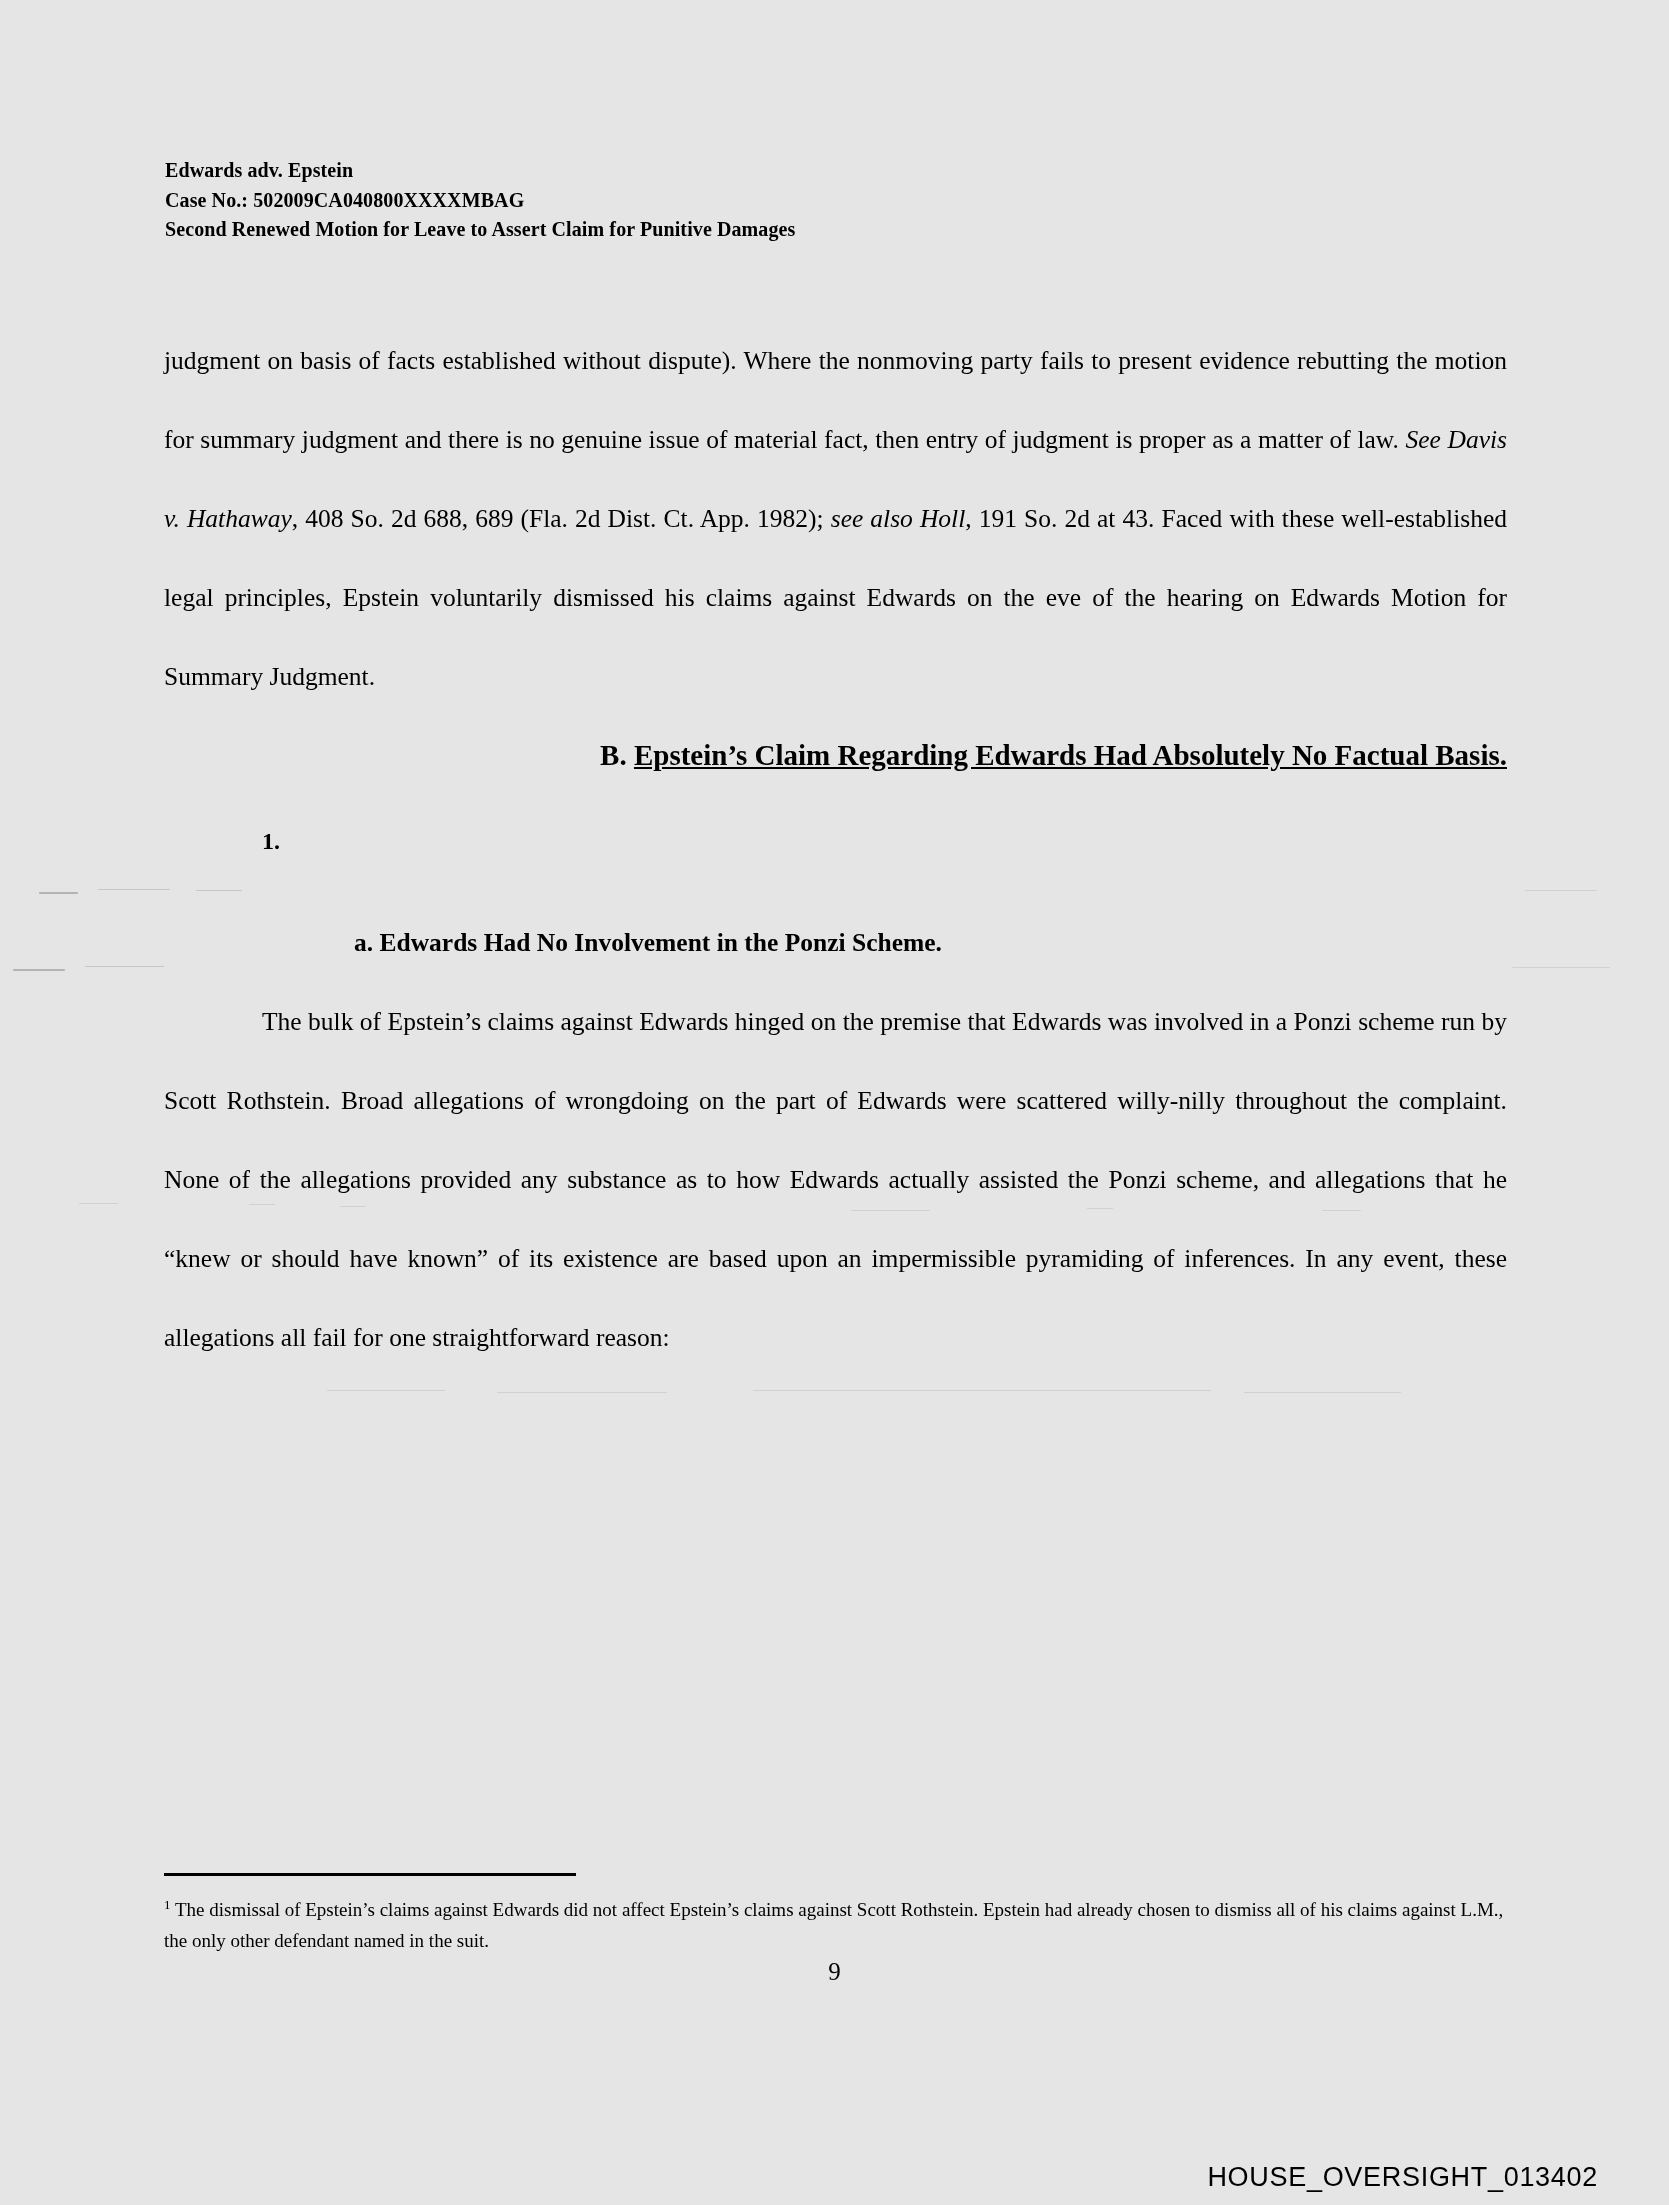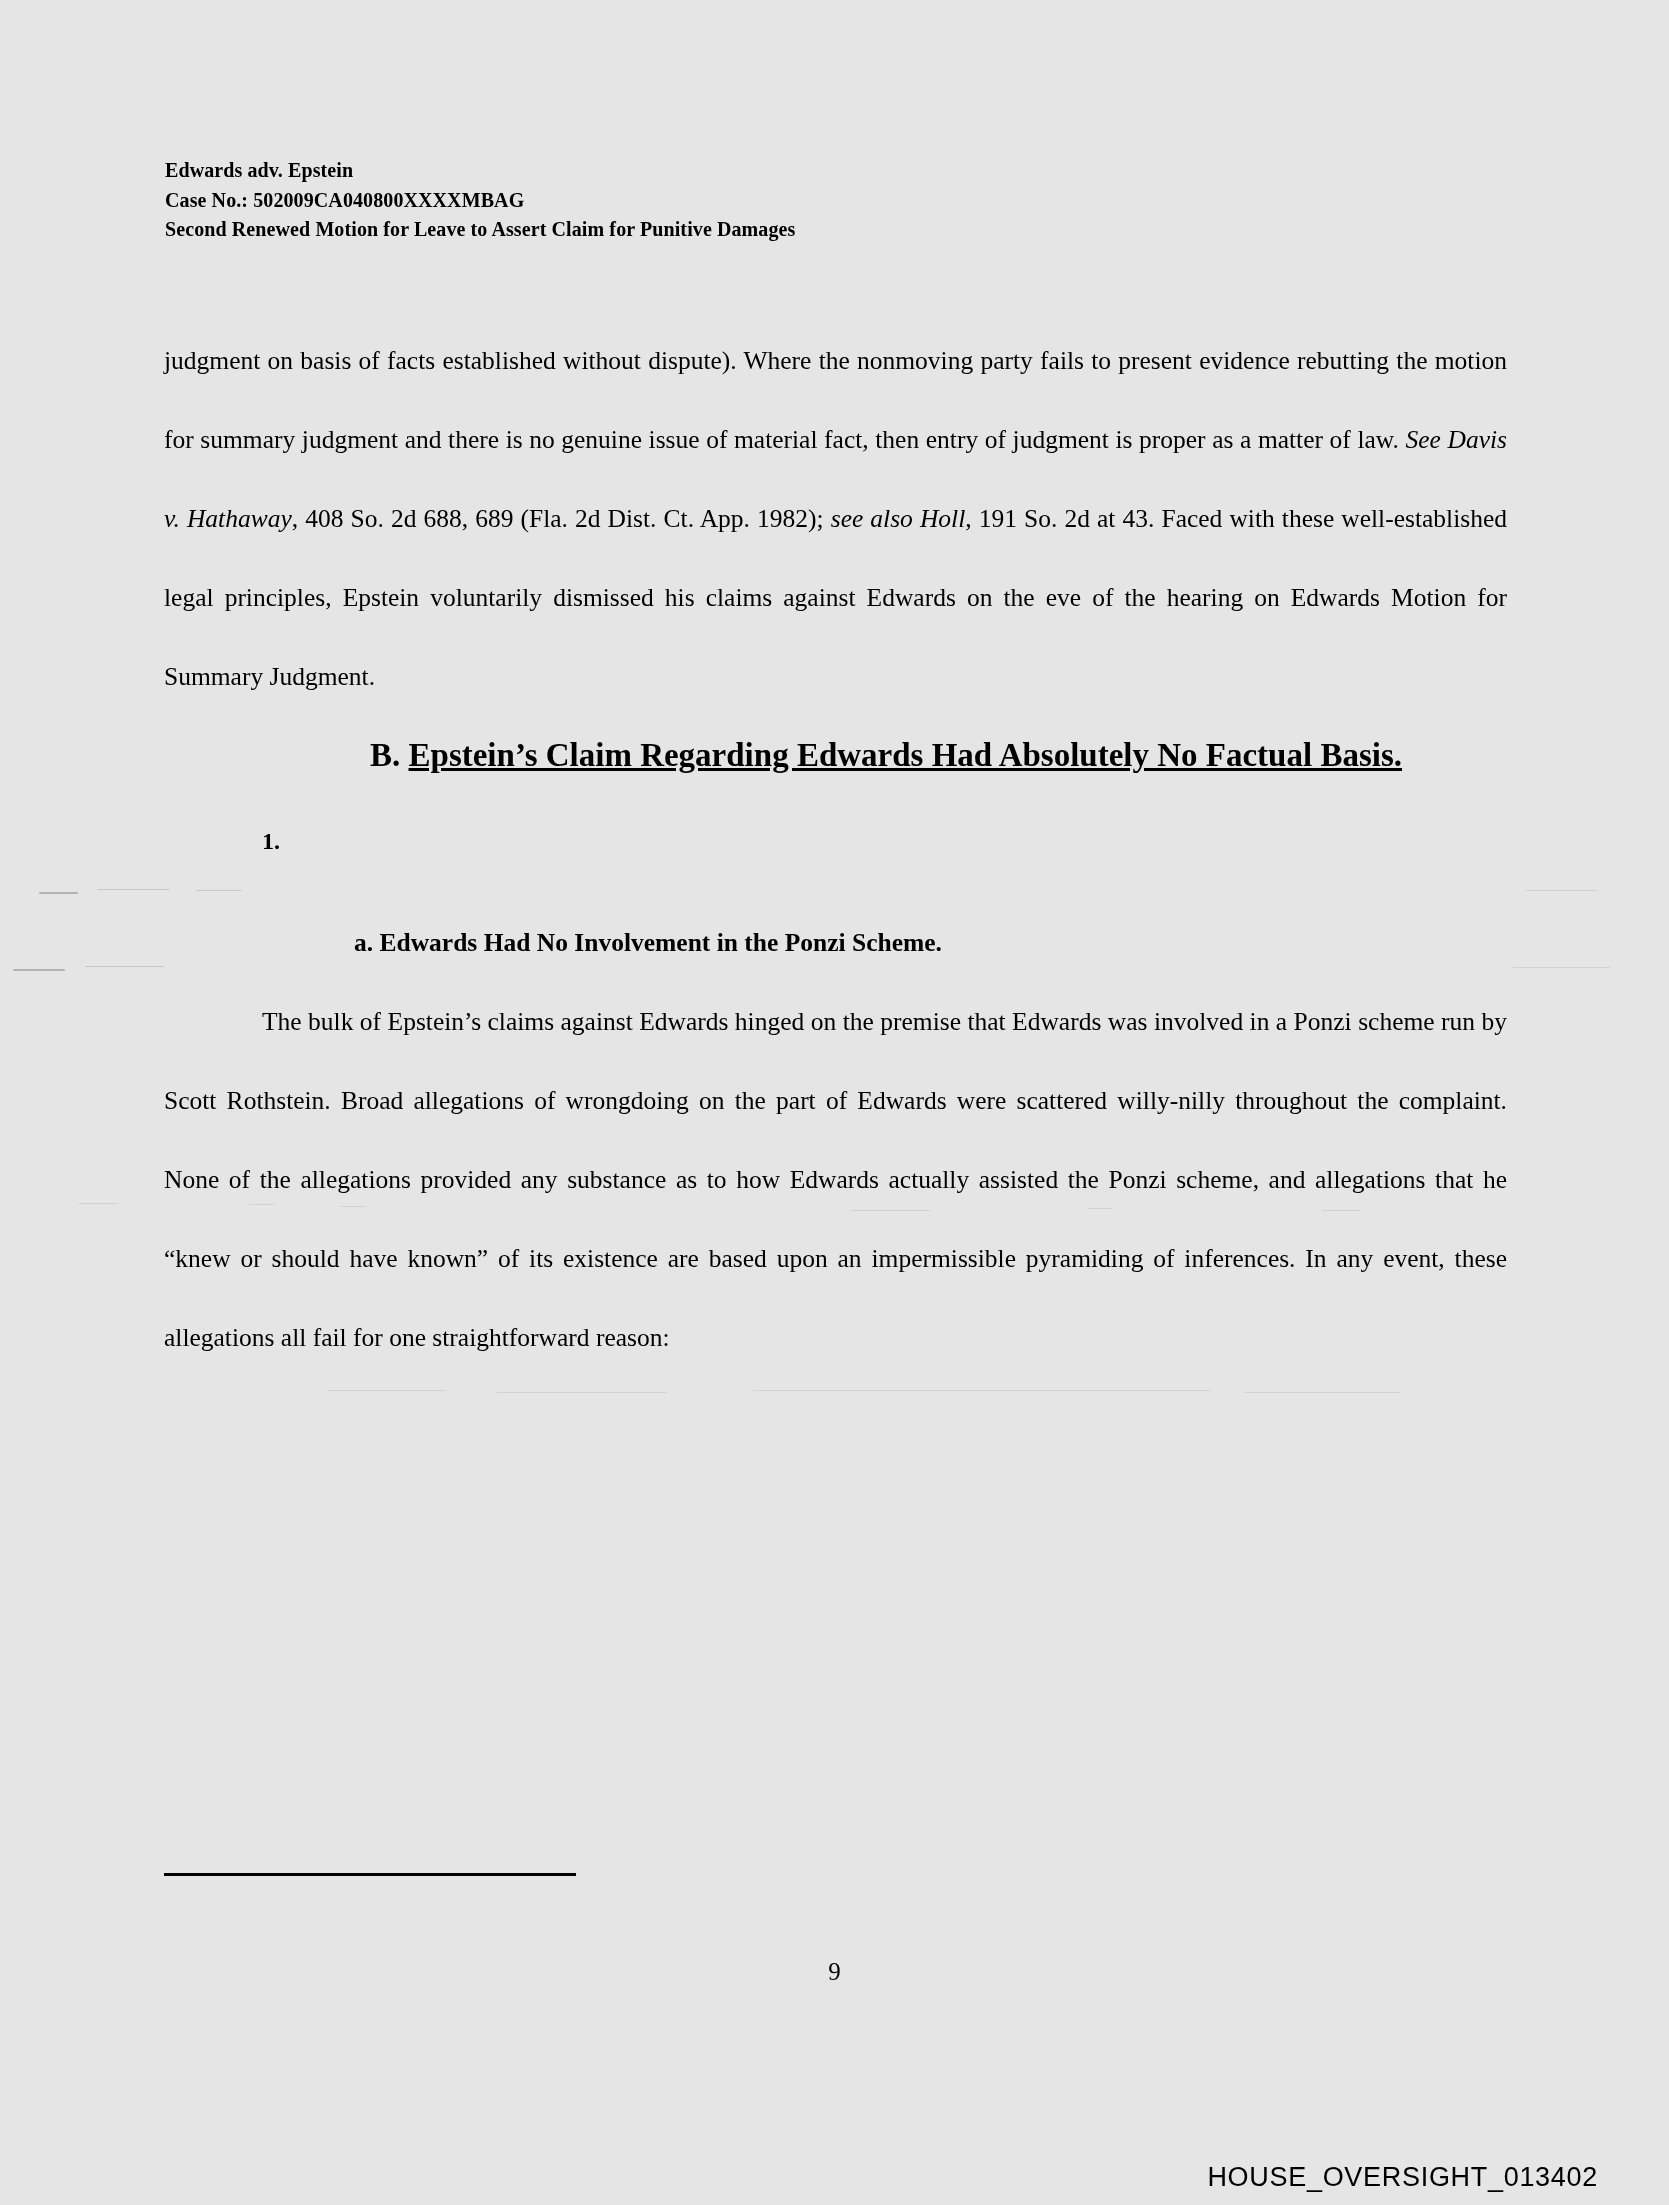--- a/index.html
+++ b/index.html
@@ -50,24 +50,24 @@
     text-indent: 0;
   }
   p.body.indent {
     text-indent: 98px;
   }
   .ital { font-style: italic; }
 
   
   .heading-b {
     margin: 0;
-    font-size: 33px;
+    font-size: 29px;
     font-weight: bold;
     line-height: 79px;
-    text-align: center;
+    text-align: right;
     padding-left: 101px;
   }
   .heading-b .underlined { text-decoration: underline; }
 
   
   .numbered {
     margin: 0;
     display: flex;
     font-size: 24px;
     font-weight: bold;
@@ -180,20 +180,23 @@
     <div class="spacer-md"></div>
 
     <h3 class="heading-a">a.  Edwards Had No Involvement in the Ponzi Scheme.</h3>
 
     <p class="body indent">The bulk of Epstein’s claims against Edwards hinged on the premise that Edwards was involved in a Ponzi scheme run by Scott Rothstein.  Broad allegations of wrongdoing on the part of Edwards were scattered willy-nilly throughout the complaint.  None of the allegations provided any substance as to how Edwards actually assisted the Ponzi scheme, and allegations that he “knew or should have known” of its existence are based upon an impermissible pyramiding of inferences.  In any event, these allegations all fail for one straightforward reason:</p>
 
   </div>
 
   <div class="footnote-rule"></div>
 
+  <div class="footnote"><sup>1</sup>
+    <span>The dismissal of Epstein’s claims against Edwards did not affect Epstein’s claims against Scott Rothstein. Epstein had already chosen to dismiss all of his claims against L.M., the only other defendant named in the suit.</span>
+  </div>
 
   <div class="page-number">9</div>
 
   <div class="bates">HOUSE_OVERSIGHT_013402</div>
 
   <div class="speck" style="left:39px; top:892px; width:39px;"></div>
   <div class="speck d2" style="left:98px; top:889px; width:72px;"></div>
   <div class="speck d2" style="left:196px; top:890px; width:46px;"></div>
   <div class="speck d3" style="left:1525px; top:890px; width:72px;"></div>
   <div class="speck d3" style="left:1512px; top:967px; width:98px;"></div>

